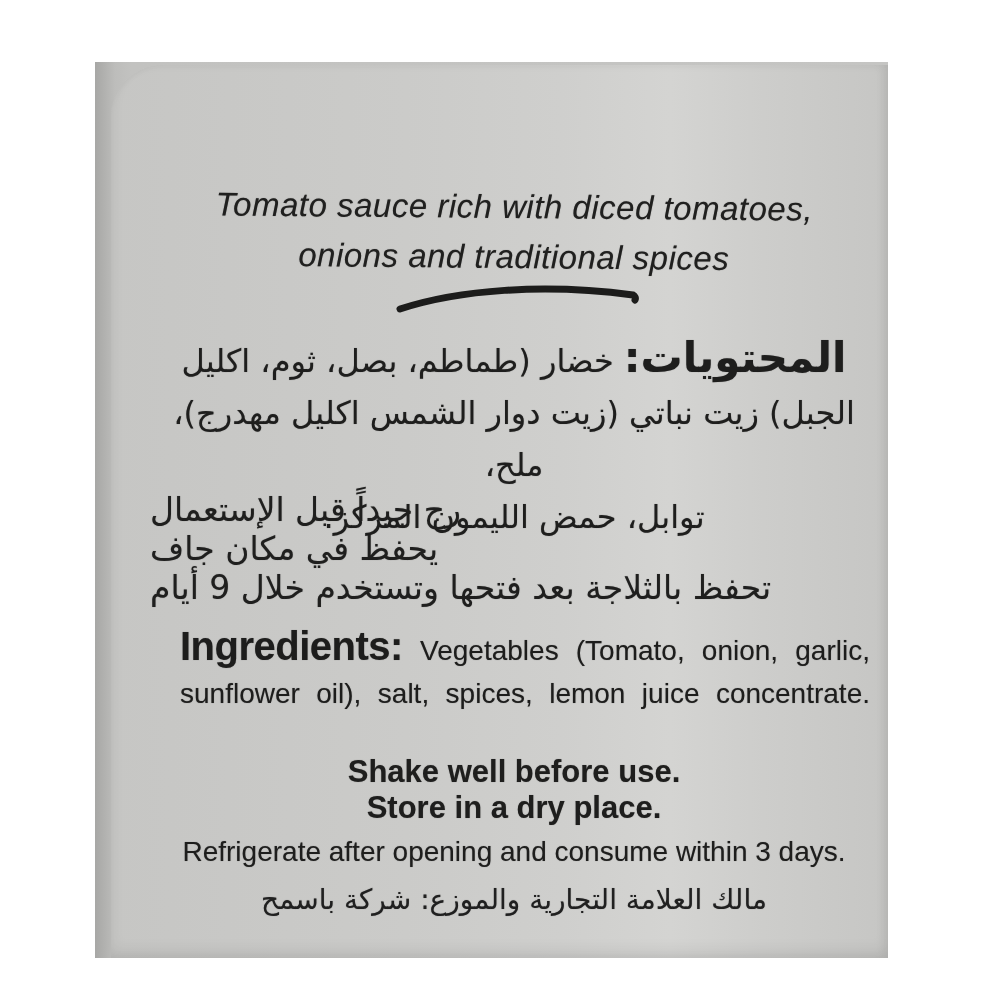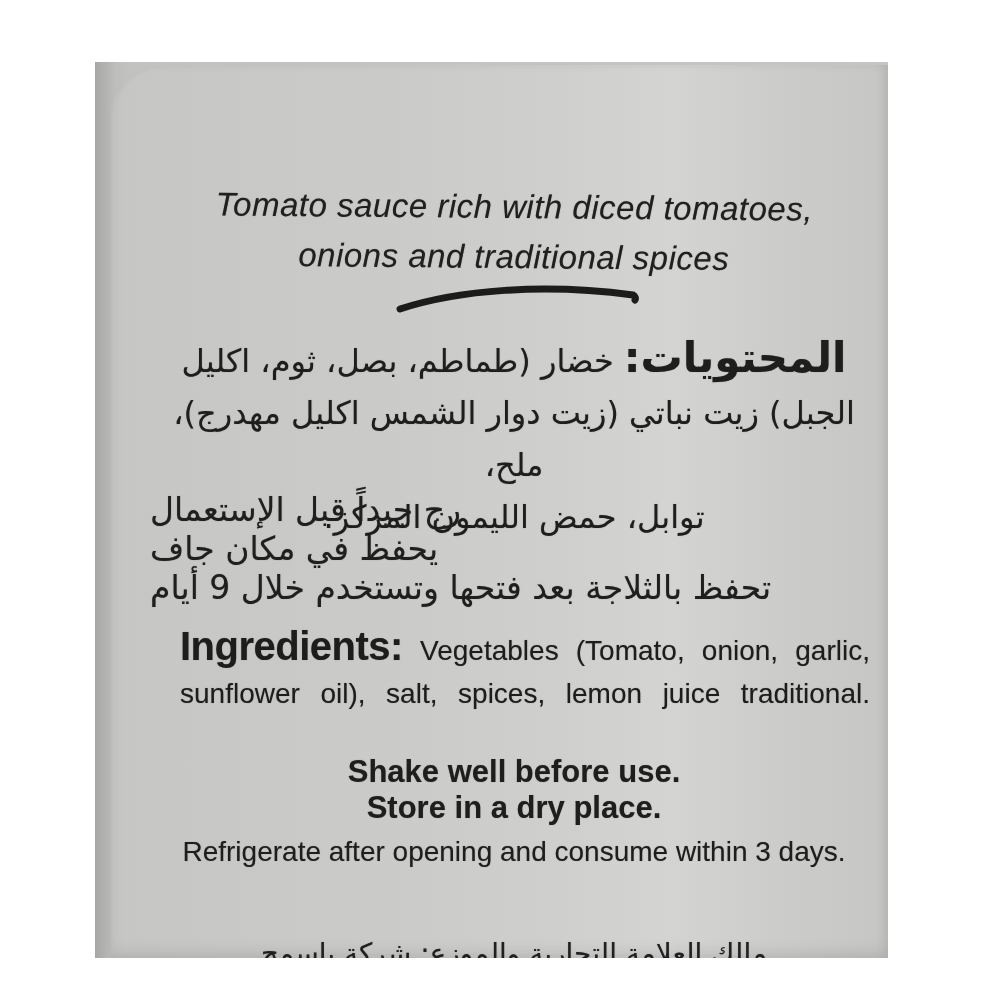--- a/index.html
+++ b/index.html
@@ -129,21 +129,21 @@
     font-weight: bold;
   }
   .en-instructions .iline3 {
     font-size: 28px;
     line-height: 36px;
     margin-top: 8px;
     white-space: nowrap;
   }
   .ar-footer {
     position: absolute;
-    top: 874px;
+    top: 820px;
     left: 0; right: 0;
     text-align: center;
     font-size: 28px;
     line-height: 35px;
     color: #202020;
   }
 </style>
 </head>
 <body>
 
@@ -168,21 +168,21 @@
     </div>
 
     <div class="ar-instructions ar-text">
       <div>رج جيداً قبل الإستعمال</div>
       <div>يحفظ في مكان جاف</div>
       <div>تحفظ بالثلاجة بعد فتحها وتستخدم خلال 9 أيام</div>
     </div>
 
     <div class="en-ingredients">
       <div class="line1"><span class="en-heading">Ingredients:</span><span> Vegetables (Tomato, onion, garlic,</span></div>
-      <div class="line3">sunflower oil), salt, spices, lemon juice traditional.</div>
+      <div class="line3">sunflower oil), salt, spices, lemon juice concentrate.</div>
     </div>
 
     <div class="en-instructions">
       <div class="iline1">Shake well before use.</div>
       <div class="iline2">Store in a dry place.</div>
       <div class="iline3">Refrigerate after opening and consume within 3 days.</div>
     </div>
 
     <div class="ar-footer ar-text">
       <div>مالك العلامة التجارية والموزع: شركة باسمح</div>

